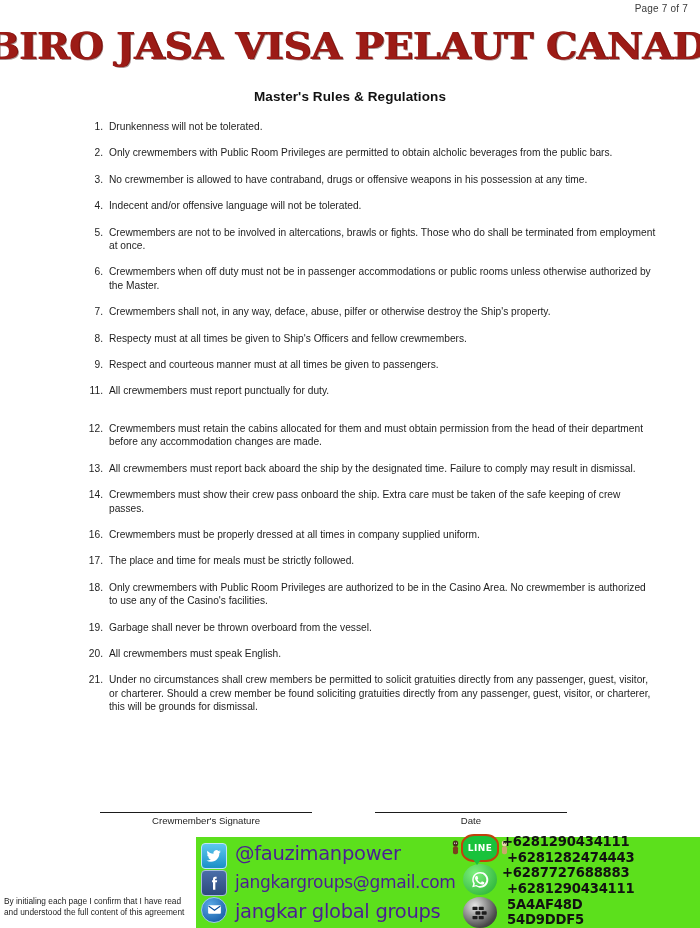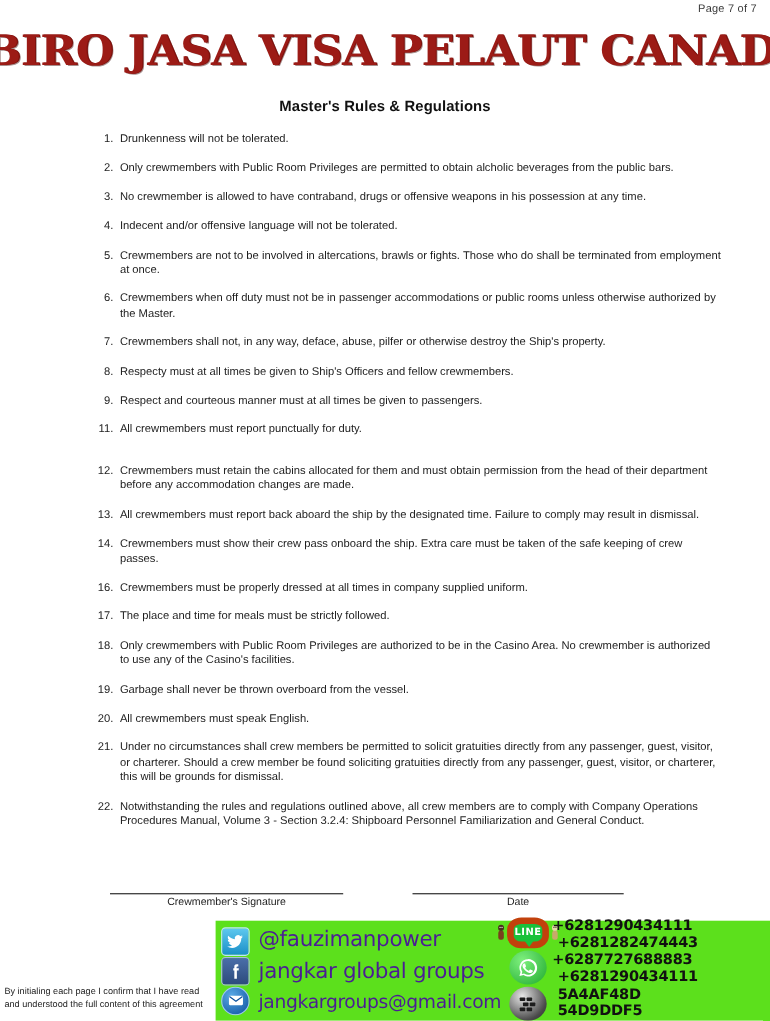--- a/index.html
+++ b/index.html
@@ -218,21 +218,21 @@
   .fb { background: linear-gradient(#4a6ea9,#2c4a7c); border:1px solid #a9bdd8; }
   .em { background: radial-gradient(circle at 35% 30%, #5aa9e6, #0a4f9c); border:1px solid #9fc8ee; }
   .wa { width: 34px; height: 34px; background: radial-gradient(circle at 35% 30%, #7ef07e, #1faa2e); border-radius:50%; display:flex;align-items:center;justify-content:center; }
   .bbm { width: 34px; height: 34px; border-radius:50%; background: radial-gradient(circle at 35% 28%, #e8e8e8, #4a4a4a 70%, #2b2b2b); display:flex;align-items:center;justify-content:center; }
   .line-bubble {
     width: 38px; height: 28px;
     background: #19c23b;
     border-radius: 13px/11px;
     display:flex; align-items:center; justify-content:center;
     position: relative;
-    border: 6px solid #c2410c;
+    border: 2px solid #c2410c;
   }
   .line-bubble::after {
     content:"";
     position:absolute; bottom:-5px; left:9px;
     border-left:5px solid transparent;
     border-right:5px solid transparent;
     border-top:7px solid #19c23b;
   }
   .line-txt {
     color:#fff; font-family:"DejaVu Sans",sans-serif;
@@ -320,24 +320,20 @@
       <span class="rule-num">19.</span>
       <span class="rule-text">Garbage shall never be thrown overboard from the vessel.</span>
     </li>
     <li class="rule">
       <span class="rule-num">20.</span>
       <span class="rule-text">All crewmembers must speak English.</span>
     </li>
     <li class="rule">
       <span class="rule-num">21.</span>
       <span class="rule-text">Under no circumstances shall crew members be permitted to solicit gratuities directly from any passenger, guest, visitor, or charterer.  Should a crew member be found soliciting gratuities directly from any passenger, guest, visitor, or charterer, this will be grounds for dismissal.</span>
-    </li>
-    <li class="rule">
-      <span class="rule-num">22.</span>
-      <span class="rule-text">Notwithstanding the rules and regulations outlined above, all crew members are to comply with Company Operations Procedures Manual, Volume 3 - Section 3.2.4: Shipboard Personnel Familiarization and General Conduct.</span>
     </li>
   </ol>
 
 <div class="sig-area">
   <div class="sig-field" id="sig-crew">
     <div class="sig-line"></div>
     <div class="sig-label">Crewmember's Signature</div>
   </div>
   <div class="sig-field" id="sig-date">
     <div class="sig-line"></div>
@@ -371,22 +367,22 @@
     <span class="ico ico-circ em">
       <svg width="17" height="17" viewBox="0 0 24 24" aria-hidden="true">
         <rect x="3" y="6" width="18" height="12" rx="1.4" fill="#ffffff"></rect>
         <path d="M3.6 7l8.4 6 8.4-6" stroke="#0a4f9c" stroke-width="1.6" fill="none"></path>
       </svg>
     </span>
   </div>
 
   <div class="banner-handles">
     <div class="handle-line">@fauzimanpower</div>
+    <div class="handle-line small">jangkargroups@gmail.com</div>
     <div class="handle-line">jangkar global groups</div>
-    <div class="handle-line small">jangkargroups@gmail.com</div>
   </div>
 </div>
 
 <div class="banner-right">
   <div class="right-icons">
 
     <div class="line-row">
       <svg class="mascot" viewBox="0 0 10 20" aria-hidden="true">
         <ellipse cx="5" cy="5" rx="3" ry="3.2" fill="#4a2f1e"></ellipse>
         <rect x="2.2" y="8" width="5.6" height="9" rx="2.2" fill="#7b3f1d"></rect>

